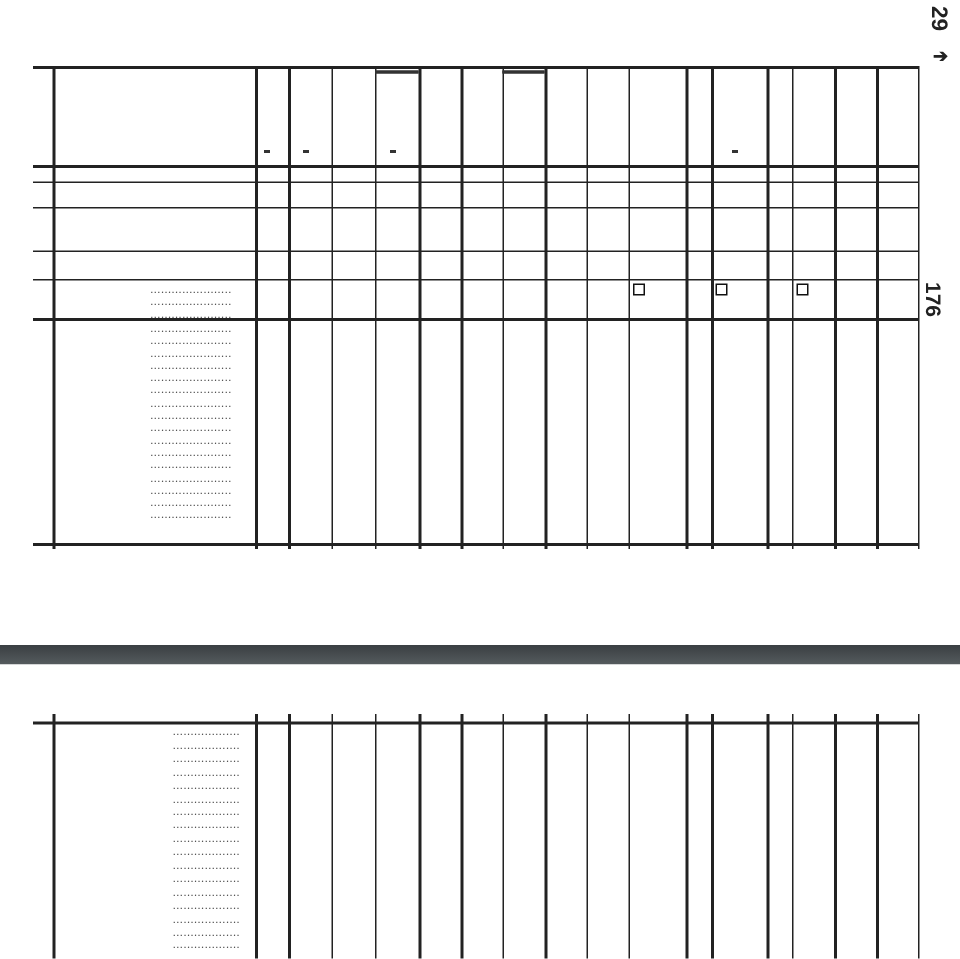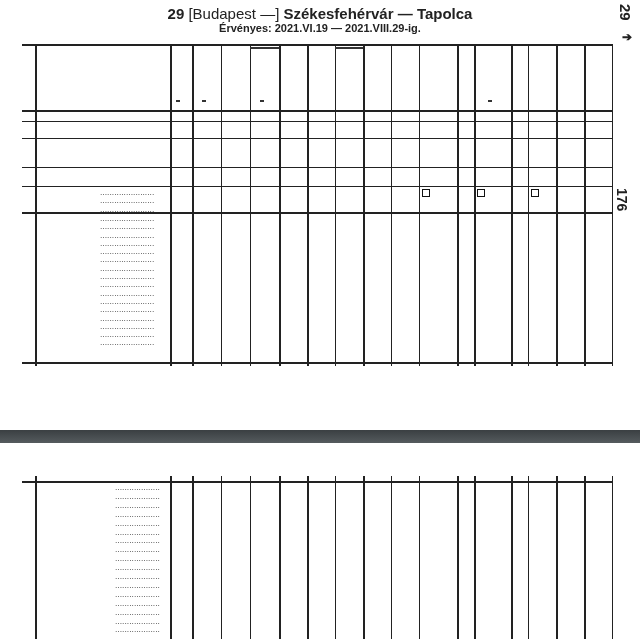--- a/index.html
+++ b/index.html
@@ -28,24 +28,20 @@
   .vtext{position:absolute;writing-mode:vertical-rl;font-size:8.5px;letter-spacing:0.5px;}
   .box{display:inline-block;width:6px;height:6px;border:1.5px solid #111;margin-right:3px;vertical-align:middle;}
   .icon-badge{display:inline-block;font-size:6px;border:1px solid #333;background:#333;color:#fff;padding:0 1px;line-height:7px;}
   .small{font-size:7px;}
   .leader{color:#555;}
 </style>
 </head>
 <body>
 
 <div id="page1" class="page">
-  <div class="title">
-    <span>29</span> <span class="br">[Budapest —]</span> <span>Székesfehérvár — Tapolca</span>
-  </div>
-  <div class="subtitle">Érvényes: 2021.VI.19 — 2021.VIII.29-ig.</div>
   <div class="tblno">29</div>
   <div class="arrow">➔</div>
   <div class="side176">176</div>
   <div id="p1grid">
       <div class="hline thick" style="left: 22px; top: 44px; width: 590px;"></div>
       <div class="hline thick" style="left: 22px; top: 110px; width: 590px;"></div>
       <div class="hline" style="left: 22px; top: 121px; width: 590px;"></div>
       <div class="vline vthick" style="left: 35px; top: 44px; height: 322px;"></div>
       <div class="vline vthick" style="left: 170px; top: 44px; height: 322px;"></div>
       <div class="vline vthick" style="left: 192px; top: 44px; height: 322px;"></div>

